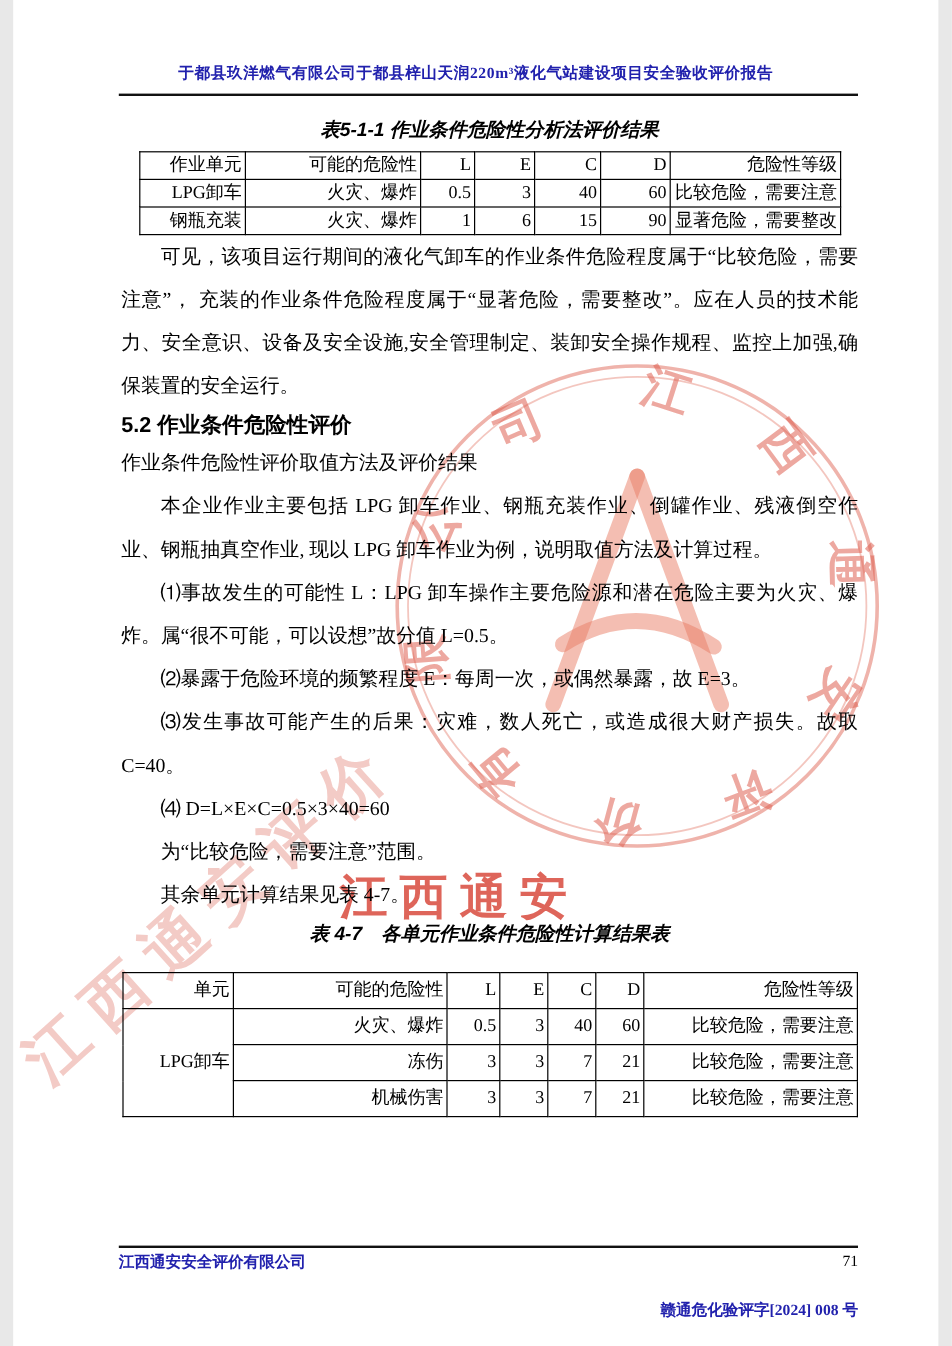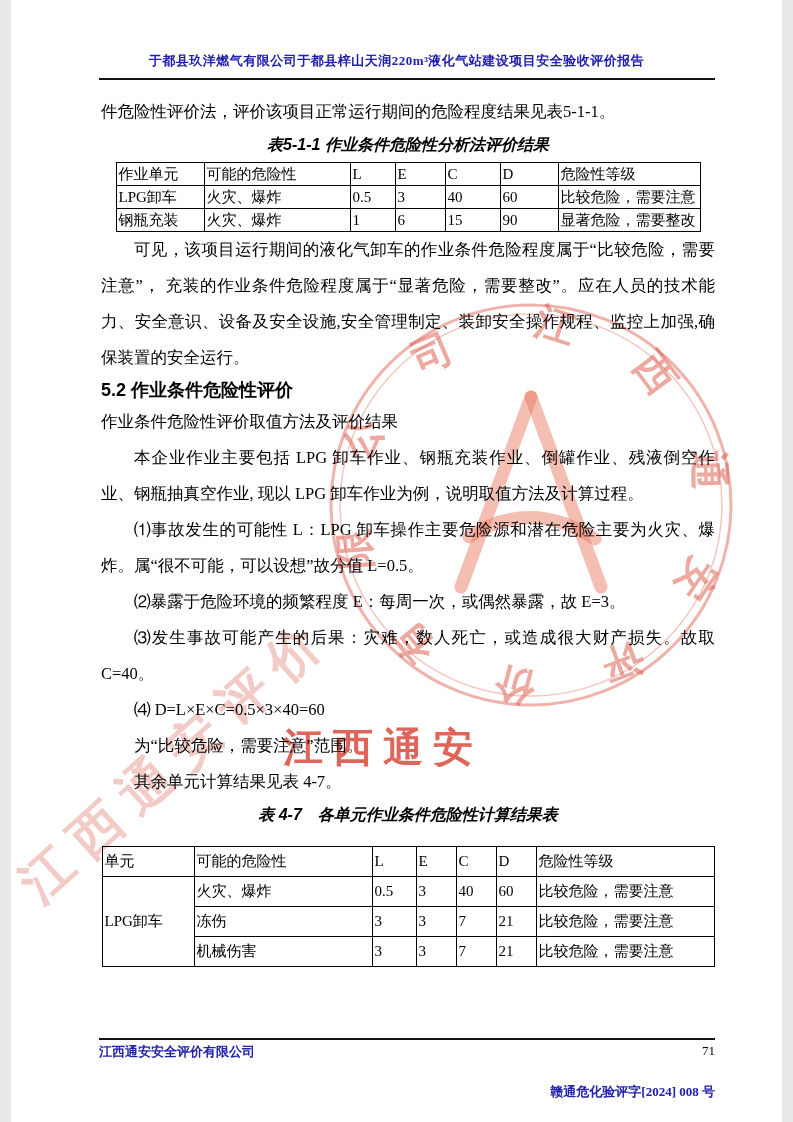--- a/index.html
+++ b/index.html
@@ -34,21 +34,21 @@
   }
   .heading {
     font-size:18px; font-weight:bold; margin:12px 0 6px; line-height:28px;
     font-family:"Liberation Sans","DejaVu Sans",sans-serif;
   }
   table {
     border-collapse:collapse; margin:2px auto 0; table-layout:fixed;
     border:1.5px solid #000;
   }
   td {
-    border:1px solid #000; text-align:left; font-size:15px;
+    border:1px solid #000; text-align:right; font-size:15px;
     padding:0 2px; line-height:1.35; overflow:hidden; white-space:nowrap;
   }
   .t1 { width:584px; }
   .t1 td { height:23px; }
   .t2 { width:612px; margin-top:16px; }
   .t2 td { height:30px; }
   .conclusion { margin-top:6px; }
   
   .footer-rule {
     position:absolute; top:1038px; left:88px; width:616px;
@@ -84,21 +84,20 @@
 </head>
 <body>
 
 <div class="page">
 
   <div class="doc-header">于都县玖洋燃气有限公司于都县梓山天润220m³液化气站建设项目安全验收评价报告</div>
   <div class="header-rule"></div>
 
   <div class="content">
 
-    <p>件危险性评价法，评价该项目正常运行期间的危险程度结果见表5-1-1。</p>
 
     <p class="table-title">表5-1-1 作业条件危险性分析法评价结果</p>
 
     <table class="t1">
       <colgroup>
         <col style="width:88px">
           <col style="width:146px">
           <col style="width:45px">
         <col style="width:50px">
           <col style="width:55px">

